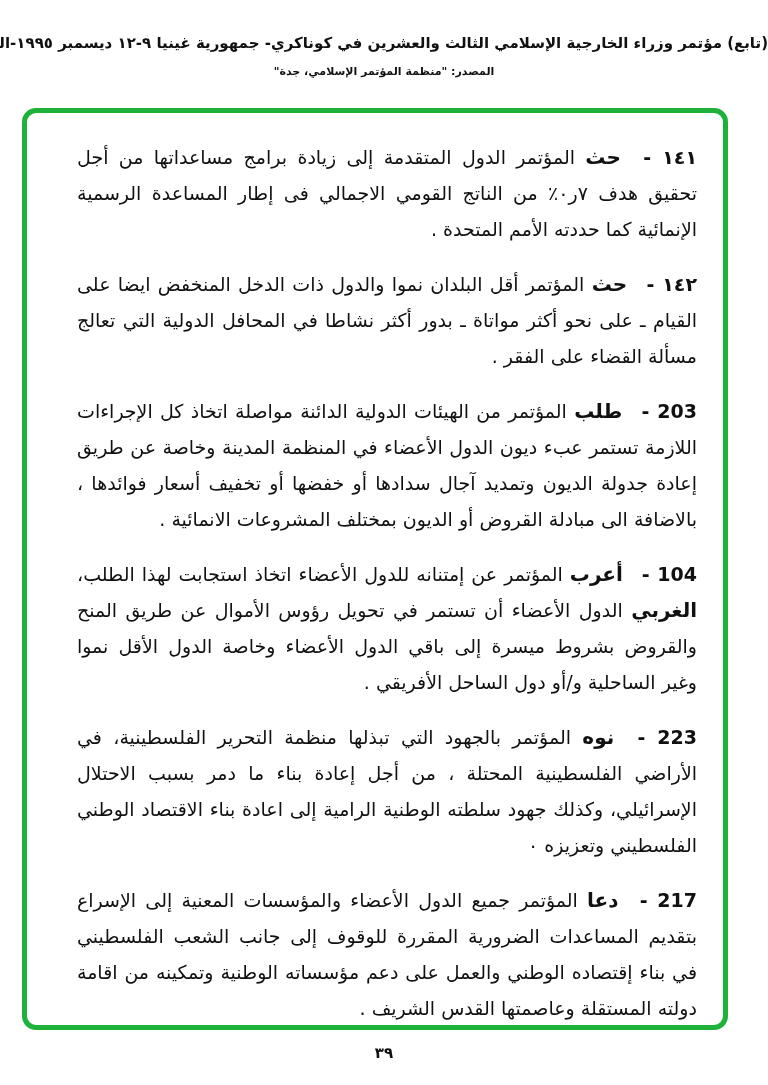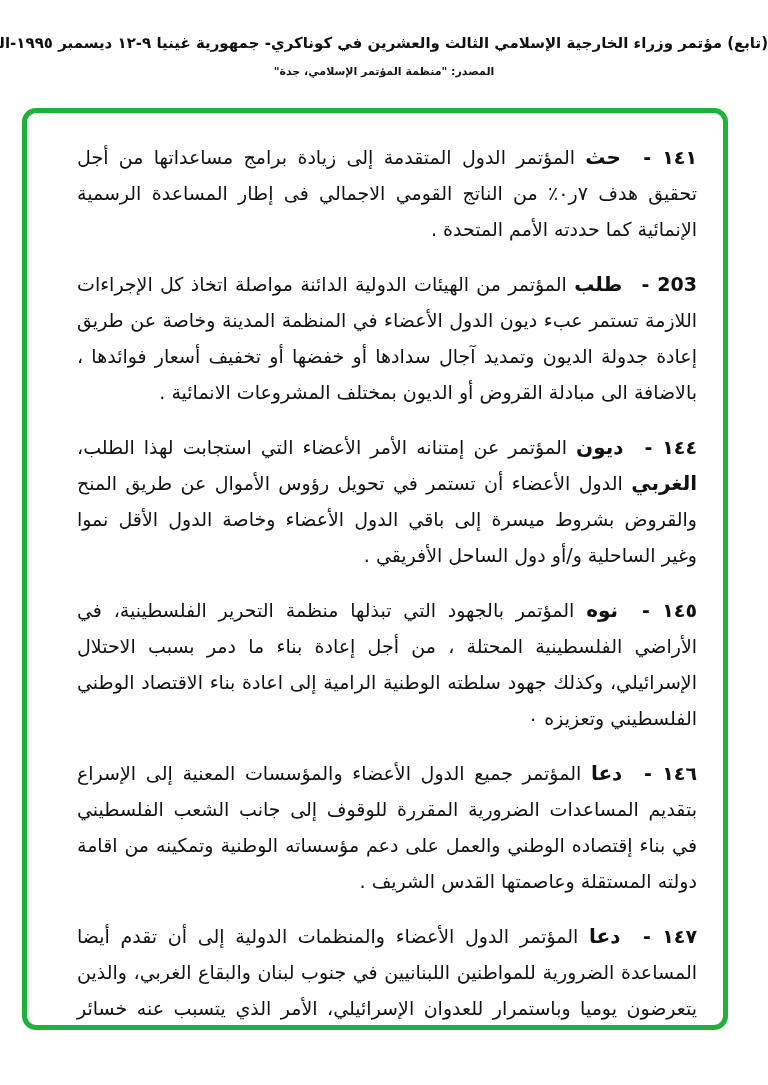--- a/index.html
+++ b/index.html
@@ -67,50 +67,56 @@
 
   <div class="frame">
     <div class="frame-inner">
 
       <p class="para">
         <span class="pnum">١٤١ -</span>
         <b class="lead">حث</b>
         <span>المؤتمر الدول المتقدمة إلى زيادة برامج مساعداتها من أجل تحقيق هدف ٧ر٠٪ من الناتج القومي الاجمالي فى إطار المساعدة الرسمية الإنمائية كما حددته الأمم المتحدة .</span>
       </p>
 
+      <p class="para">
+        <span class="pnum">١٤٢ -</span>
+        <b class="lead">حث</b>
+        <span>المؤتمر أقل البلدان نموا والدول ذات الدخل المنخفض ايضا على القيام ـ على نحو أكثر مواتاة ـ بدور أكثر نشاطا في المحافل الدولية التي تعالج مسألة القضاء على الفقر .</span>
+      </p>
 
       <p class="para">
         <span class="pnum">203 -</span>
         <b class="lead">طلب</b>
         <span>المؤتمر من الهيئات الدولية الدائنة مواصلة اتخاذ كل الإجراءات اللازمة تستمر عبء ديون الدول الأعضاء في المنظمة المدينة وخاصة عن طريق إعادة جدولة الديون وتمديد آجال سدادها أو خفضها أو تخفيف أسعار فوائدها ، بالاضافة الى مبادلة القروض أو الديون بمختلف المشروعات الانمائية .</span>
       </p>
 
       <p class="para">
-        <span class="pnum">١٤٤ -</span>
-        <b class="lead">ديون</b>
-        <span>المؤتمر عن إمتنانه الأمر الأعضاء التي استجابت لهذا الطلب،</span>
+        <span class="pnum">104 -</span>
+        <b class="lead">أعرب</b>
+        <span>المؤتمر عن إمتنانه للدول الأعضاء اتخاذ استجابت لهذا الطلب،</span>
         <b class="lead">الغربي</b>
         <span>الدول الأعضاء أن تستمر في تحويل رؤوس الأموال عن طريق المنح والقروض بشروط ميسرة إلى باقي الدول الأعضاء وخاصة الدول الأقل نموا وغير الساحلية و/أو دول الساحل الأفريقي .</span>
       </p>
 
       <p class="para">
-        <span class="pnum">١٤٥ -</span>
+        <span class="pnum">223 -</span>
         <b class="lead">نوه</b>
         <span>المؤتمر بالجهود التي تبذلها منظمة التحرير الفلسطينية، في الأراضي الفلسطينية المحتلة ، من أجل إعادة بناء ما دمر بسبب الاحتلال الإسرائيلي، وكذلك جهود سلطته الوطنية الرامية إلى اعادة بناء الاقتصاد الوطني الفلسطيني وتعزيزه ٠</span>
       </p>
 
       <p class="para">
-        <span class="pnum">١٤٦ -</span>
+        <span class="pnum">217 -</span>
         <b class="lead">دعا</b>
         <span>المؤتمر جميع الدول الأعضاء والمؤسسات المعنية إلى الإسراع بتقديم المساعدات الضرورية المقررة للوقوف إلى جانب الشعب الفلسطيني في بناء إقتصاده الوطني والعمل على دعم مؤسساته الوطنية وتمكينه من اقامة دولته المستقلة وعاصمتها القدس الشريف .</span>
       </p>
 
       <p class="para">
         <span class="pnum">١٤٧ -</span>
         <b class="lead">دعا</b>
         <span>المؤتمر الدول الأعضاء والمنظمات الدولية إلى أن تقدم أيضا المساعدة الضرورية للمواطنين اللبنانيين في جنوب لبنان والبقاع الغربي، والذين يتعرضون يوميا وباستمرار للعدوان الإسرائيلي، الأمر الذي يتسبب عنه خسائر مادية جسيمة، كما يسبب صعوبات إجتماعية تؤدي إلى شلل شبه دائم للأنشطة الإقتصادية في المنطقة ٠</span>
       </p>
 
     </div>
   </div>
 
+  <div class="page-num">٣٩</div>
 
 </div>
 
 </body></html>

